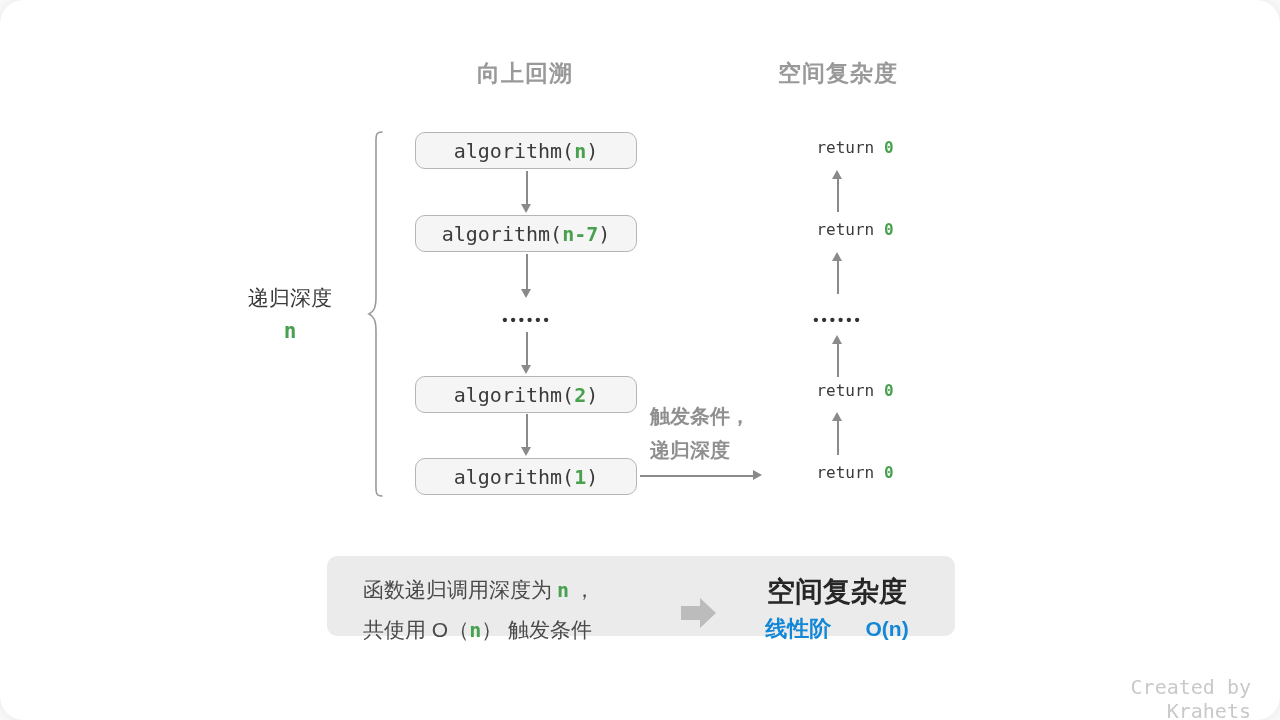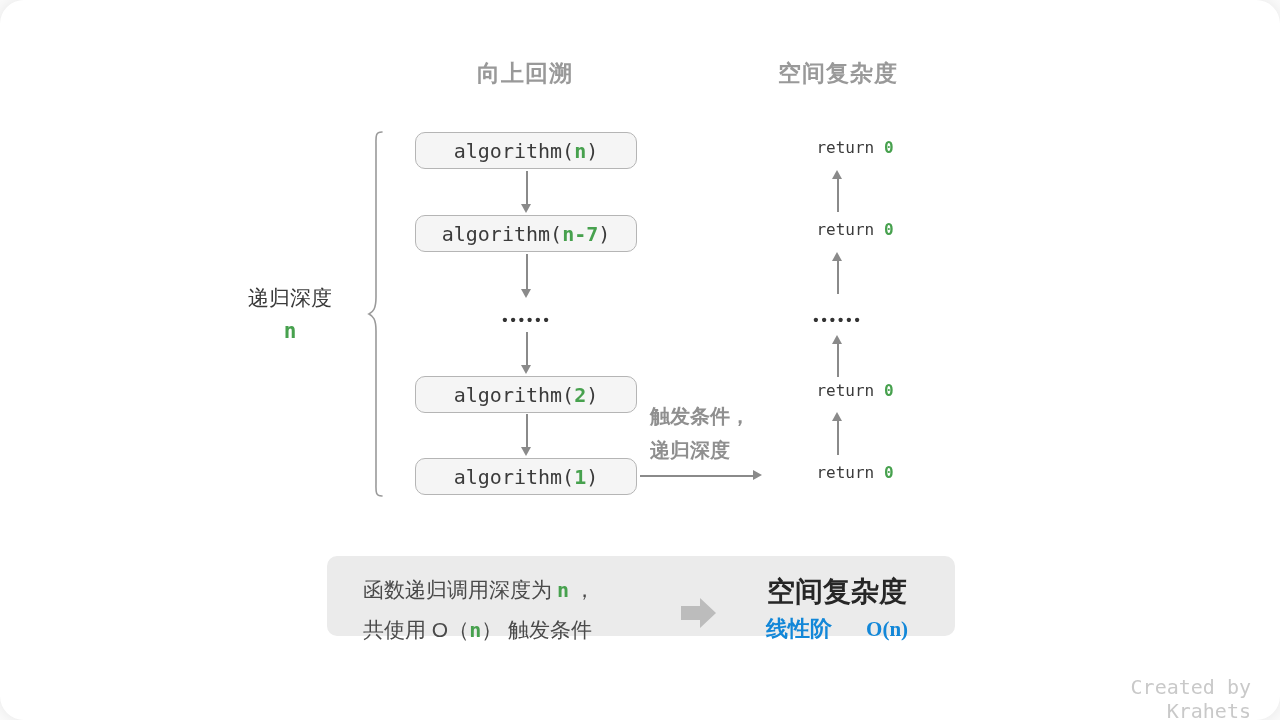--- a/index.html
+++ b/index.html
@@ -1,21 +1,21 @@
 <!DOCTYPE html>
 <html><head>
 <meta charset="utf-8">
 <style>
   html, body { margin:0; padding:0; background:#fafafa; }
   .canvas {
     position:relative; width:1280px; height:720px; background:#ffffff;
     border-radius:24px; box-shadow:0 0 14px rgba(0,0,0,0.08);
     font-family:"Liberation Sans", sans-serif; overflow:hidden;
   }
-  .mono { font-family:Liberation Serif, serif;margin-left:28px; }
+  .mono { font-family:Liberation Sans, sans-serif;margin-left:28px; }
   .green { color:#47a14e; font-weight:bold; font-family:"DejaVu Sans Mono", monospace; }
 
   .col-header {
     position:absolute; top:58px; width:200px; text-align:center;
     font-size:23px; font-weight:bold; color:#999999; letter-spacing:1px;
   }
 
   .box {
     position:absolute; left:415px; width:222px; height:37px; box-sizing:border-box;
     background:#f5f5f5; border:1.5px solid #b5b5b5; border-radius:10px;

